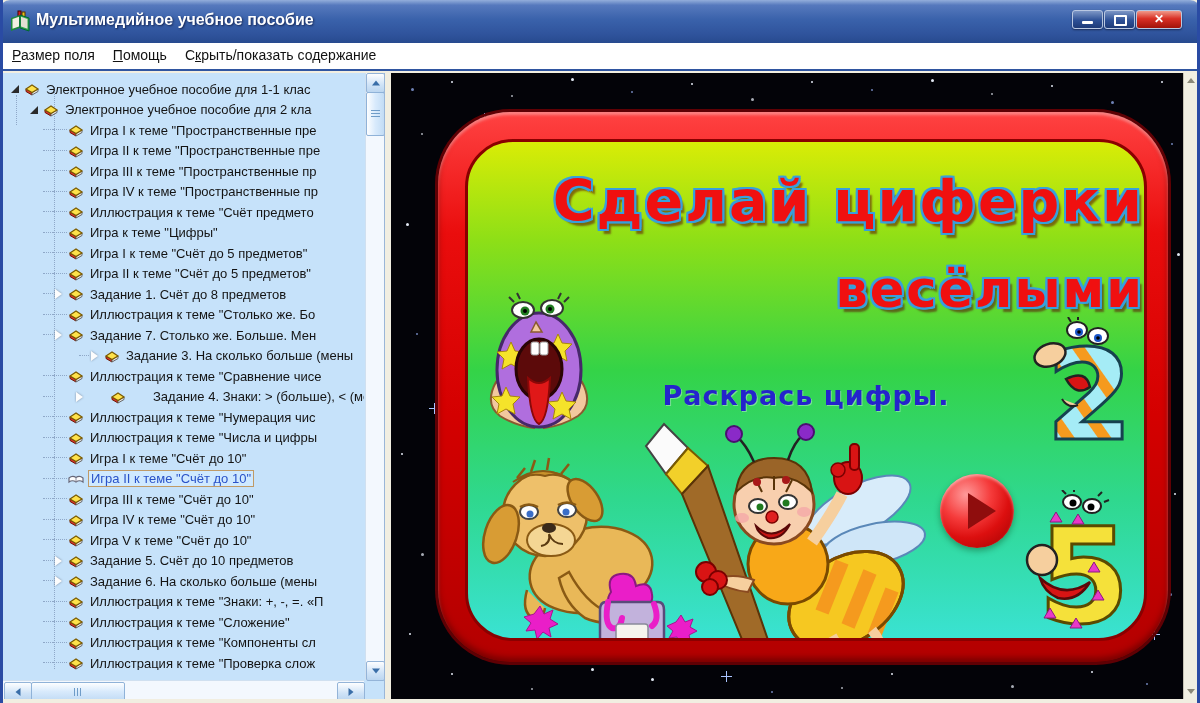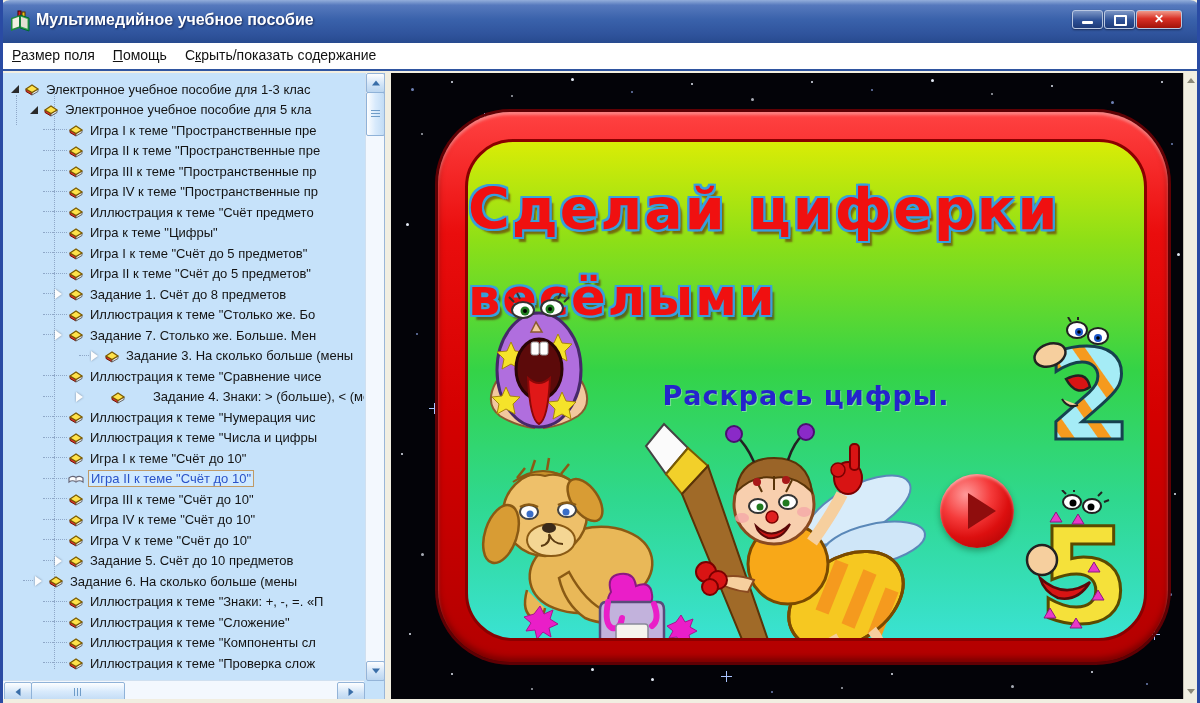--- a/index.html
+++ b/index.html
@@ -68,24 +68,24 @@
   .sparkle::after{content:"";position:absolute;left:0;top:5px;width:11px;height:1px;background:#aac4ff;}
   #stage-vsb{position:absolute;right:0;top:0;width:13px;height:626px;background:#f1efe2;border-left:1px solid #c6c3b4;}
   .mini-tri-up{position:absolute;left:3px;top:5px;width:0;height:0;border-left:4px solid transparent;border-right:4px solid transparent;border-bottom:5px solid #8a8878;}
   .mini-tri-down{position:absolute;left:3px;bottom:5px;width:0;height:0;border-left:4px solid transparent;border-right:4px solid transparent;border-top:5px solid #8a8878;}
   
   #card{position:absolute;left:47px;top:39px;width:730px;height:550px;border-radius:72px;
     background:linear-gradient(180deg,#ff4242 0%,#ea0d0d 22%,#d40000 55%,#b30000 100%);
     box-shadow:0 0 0 3px #5f0004, inset 0 3px 3px rgba(255,255,255,.35), inset 0 -4px 6px rgba(60,0,0,.5);}
   #field{position:absolute;left:27px;top:27px;width:676px;height:496px;border-radius:48px;border:3px solid #8a0000;
     background:linear-gradient(180deg,#d9ec06 0%,#8ddf17 20%,#34d347 46%,#2fd88e 72%,#3ae2d2 100%);overflow:hidden;}
-  .big-title{position:absolute;width:100%;text-align:left;font-family:"DejaVu Sans",sans-serif;font-weight:800;
+  .big-title{position:absolute;width:100%;text-align:right;font-family:"DejaVu Sans",sans-serif;font-weight:800;
     color:#f01010;letter-spacing:2px;
     text-shadow:-2px -2px 0 #37a0dc,2px -2px 0 #37a0dc,-2px 2px 0 #37a0dc,2px 2px 0 #37a0dc,
-      -2px 0 0 #37a0dc,2px 0 0 #37a0dc,0 -2px 0 #37a0dc,0 2px 0 #37a0dc,4px 5px 2px rgba(90,10,10,.55);margin-top:8px;}
+      -2px 0 0 #37a0dc,2px 0 0 #37a0dc,0 -2px 0 #37a0dc,0 2px 0 #37a0dc,4px 5px 2px rgba(90,10,10,.55);}
   #title1{top:26px;font-size:57px;}
   #title2{top:118px;font-size:51px;}
   #subtitle{position:absolute;top:238px;width:100%;text-align:center;font-family:"DejaVu Sans",sans-serif;
     font-weight:bold;font-size:27px;color:#2424cc;letter-spacing:1px;text-shadow:1px 1px 0 rgba(255,255,255,.35);}
   .figure{position:absolute;}
   
   #play-button{position:absolute;left:472px;top:332px;width:74px;height:74px;border-radius:50%;cursor:pointer;
     background:radial-gradient(circle at 35% 28%,#ff9a9a 0%,#f53b3b 35%,#dc0f0f 60%,#9c0000 100%);
     box-shadow:0 3px 6px rgba(0,40,0,.35), inset 0 2px 3px rgba(255,255,255,.5);}
   #play-tri{position:absolute;left:28px;top:19px;width:0;height:0;
@@ -127,32 +127,32 @@
       <div id="tree-rows">
           <div class="trow" style="padding-left: 6px;">
             <div class="expander">
               <div class="exp-open"></div>
             </div>
             <div class="ticon"><svg width="16" height="14" viewBox="0 0 16 14">
                 <path d="M2 7 L2 9.5 L8 13 L8 10.5 Z" fill="#e03030" stroke="#6a1a00" stroke-width="1"></path>
                 <path d="M14 7 L14 9.5 L8 13 L8 10.5 Z" fill="#e8e8e8" stroke="#666" stroke-width="1"></path>
                 <path d="M2 7 L8 3 L14 7 L8 10.5 Z" fill="#ffe24a" stroke="#7a5a00" stroke-width="1.2"></path>
               </svg></div>
-            <span class="tlabel">Электронное учебное пособие для 1-3 клас</span>
+            <span class="tlabel">Электронное учебное пособие для 1-1 клас</span>
           </div>
           <div class="trow" style="padding-left: 25px;">
             <div class="expander">
               <div class="exp-open"></div>
             </div>
             <div class="ticon"><svg width="16" height="14" viewBox="0 0 16 14">
                 <path d="M2 7 L2 9.5 L8 13 L8 10.5 Z" fill="#e03030" stroke="#6a1a00" stroke-width="1"></path>
                 <path d="M14 7 L14 9.5 L8 13 L8 10.5 Z" fill="#e8e8e8" stroke="#666" stroke-width="1"></path>
                 <path d="M2 7 L8 3 L14 7 L8 10.5 Z" fill="#ffe24a" stroke="#7a5a00" stroke-width="1.2"></path>
               </svg></div>
-            <span class="tlabel">Электронное учебное пособие для 5 кла</span>
+            <span class="tlabel">Электронное учебное пособие для 2 кла</span>
           </div>
           <div class="trow" style="padding-left: 40px;">
             <div class="stub" style="width: 10px;"></div>
             <div class="expander" style="border-top: 1px dotted rgb(143, 168, 200); height: 1px; align-self: center;"></div>
             <div class="ticon"><svg width="16" height="14" viewBox="0 0 16 14">
                 <path d="M2 7 L2 9.5 L8 13 L8 10.5 Z" fill="#e03030" stroke="#6a1a00" stroke-width="1"></path>
                 <path d="M14 7 L14 9.5 L8 13 L8 10.5 Z" fill="#e8e8e8" stroke="#666" stroke-width="1"></path>
                 <path d="M2 7 L8 3 L14 7 L8 10.5 Z" fill="#ffe24a" stroke="#7a5a00" stroke-width="1.2"></path>
               </svg></div>
             <span class="tlabel">Игра I к теме "Пространственные пре</span>
@@ -369,21 +369,21 @@
             <div class="expander">
               <div class="exp-closed"></div>
             </div>
             <div class="ticon"><svg width="16" height="14" viewBox="0 0 16 14">
                 <path d="M2 7 L2 9.5 L8 13 L8 10.5 Z" fill="#e03030" stroke="#6a1a00" stroke-width="1"></path>
                 <path d="M14 7 L14 9.5 L8 13 L8 10.5 Z" fill="#e8e8e8" stroke="#666" stroke-width="1"></path>
                 <path d="M2 7 L8 3 L14 7 L8 10.5 Z" fill="#ffe24a" stroke="#7a5a00" stroke-width="1.2"></path>
               </svg></div>
             <span class="tlabel">Задание 5. Счёт до 10 предметов</span>
           </div>
-          <div class="trow" style="padding-left: 20px;">
+          <div class="trow" style="padding-left: 40px;">
             <div class="stub" style="width: 10px;"></div>
             <div class="expander">
               <div class="exp-closed"></div>
             </div>
             <div class="ticon"><svg width="16" height="14" viewBox="0 0 16 14">
                 <path d="M2 7 L2 9.5 L8 13 L8 10.5 Z" fill="#e03030" stroke="#6a1a00" stroke-width="1"></path>
                 <path d="M14 7 L14 9.5 L8 13 L8 10.5 Z" fill="#e8e8e8" stroke="#666" stroke-width="1"></path>
                 <path d="M2 7 L8 3 L14 7 L8 10.5 Z" fill="#ffe24a" stroke="#7a5a00" stroke-width="1.2"></path>
               </svg></div>
             <span class="tlabel">Задание 6. На сколько больше (мены</span>

